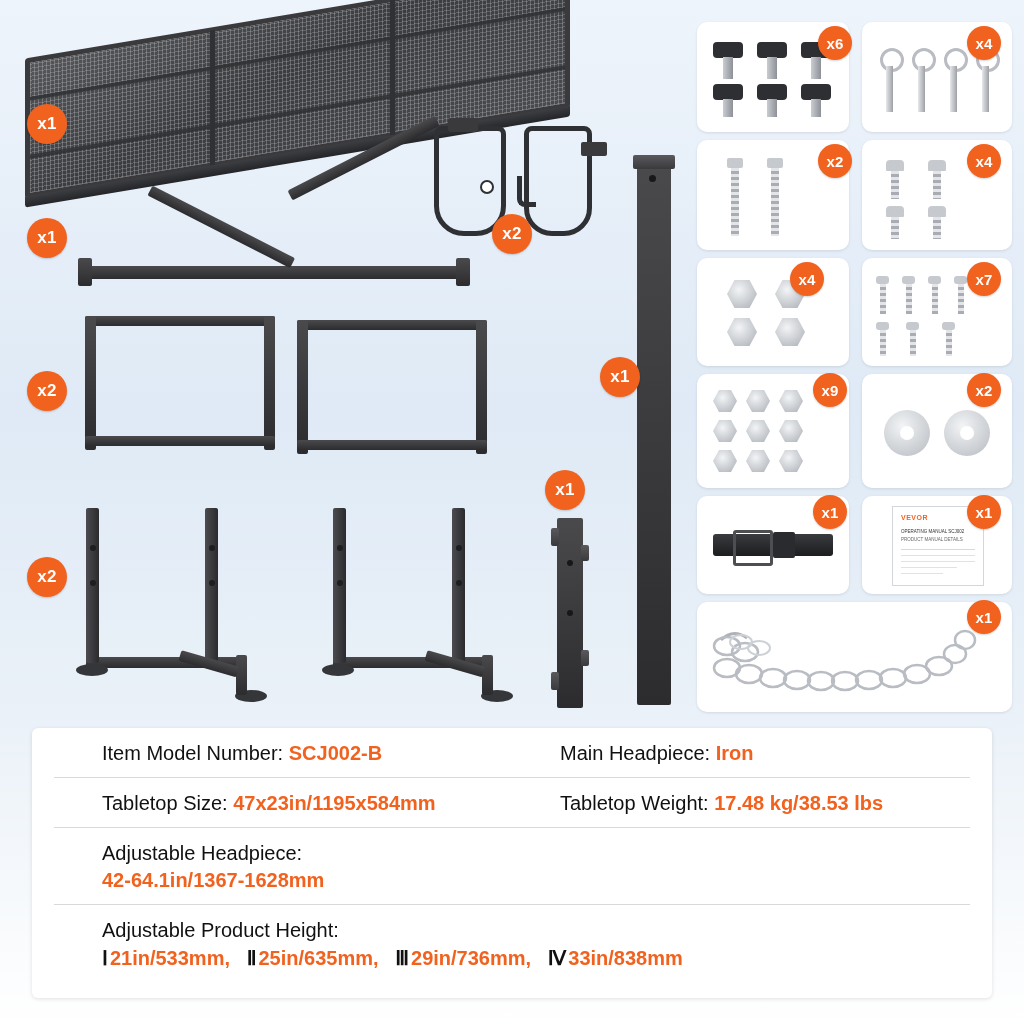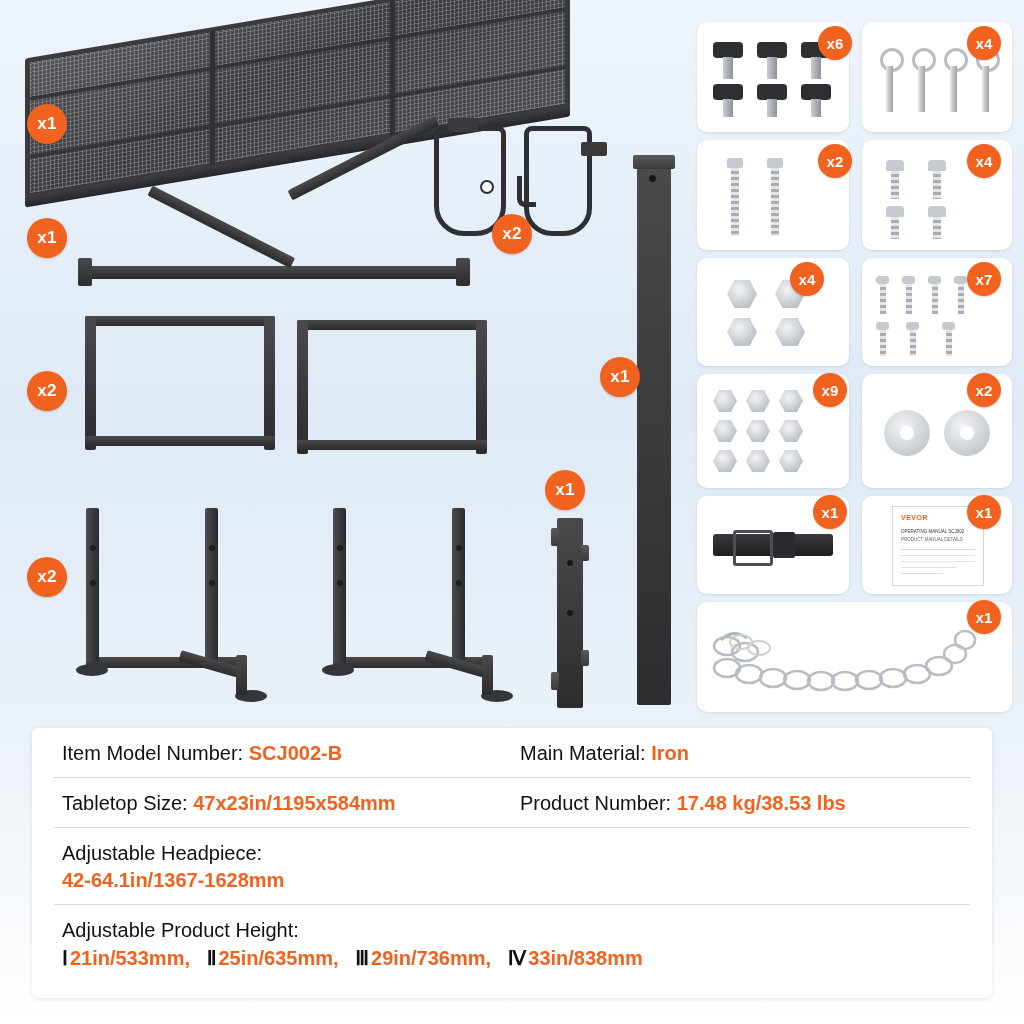--- a/index.html
+++ b/index.html
@@ -53,21 +53,21 @@
   }
 
   
   .spec{
     position:absolute;left:32px;top:728px;width:960px;height:270px;
     background:#fff;border-radius:6px;box-shadow:0 1px 4px rgba(0,0,0,.12);
     padding:0 22px;box-sizing:border-box;
   }
   .spec-row{display:flex;border-bottom:1px solid #d9d9d9;}
   .spec-row:last-child{border-bottom:none;}
-  .spec-cell{flex:1;padding:14px 4px 12px 8px;box-sizing:border-box;}
+  .spec-cell{flex:1;padding:14px 4px 12px 8px;box-sizing:border-box;margin-left:40px;}
   .spec-cell.full{flex:none;width:100%;}
   .lbl{font-size:20px;color:#111;}
   .val{font-size:20px;color:#f2621f;font-weight:700;}
   .two-line .lbl{display:block;margin-bottom:4px;}
   .two-line .val{display:block;}
   .heights{font-size:20px;color:#f2621f;font-weight:700;}
   .heights .rn{color:#111;font-weight:700;margin-right:2px;}
 </style>
 </head>
 <body>
@@ -327,29 +327,29 @@
     </svg>
   </div>
   <div class="badge sm" style="left:967px;top:600px">x1</div>
 
   <div class="spec">
     <div class="spec-row">
       <div class="spec-cell">
         <span class="lbl">Item Model Number: </span><span class="val">SCJ002-B</span>
       </div>
       <div class="spec-cell">
-        <span class="lbl">Main Material: </span><span class="val">Iron</span>
+        <span class="lbl">Main Headpiece: </span><span class="val">Iron</span>
       </div>
     </div>
     <div class="spec-row">
       <div class="spec-cell">
         <span class="lbl">Tabletop Size: </span><span class="val">47x23in/1195x584mm</span>
       </div>
       <div class="spec-cell">
-        <span class="lbl">Product Number: </span><span class="val">17.48 kg/38.53 lbs</span>
+        <span class="lbl">Tabletop Weight: </span><span class="val">17.48 kg/38.53 lbs</span>
       </div>
     </div>
     <div class="spec-row">
       <div class="spec-cell two-line">
         <span class="lbl">Adjustable Headpiece:</span>
           <span class="val">42-64.1in/1367-1628mm</span>
       </div>
     </div>
     <div class="spec-row">
       <div class="spec-cell full two-line">

